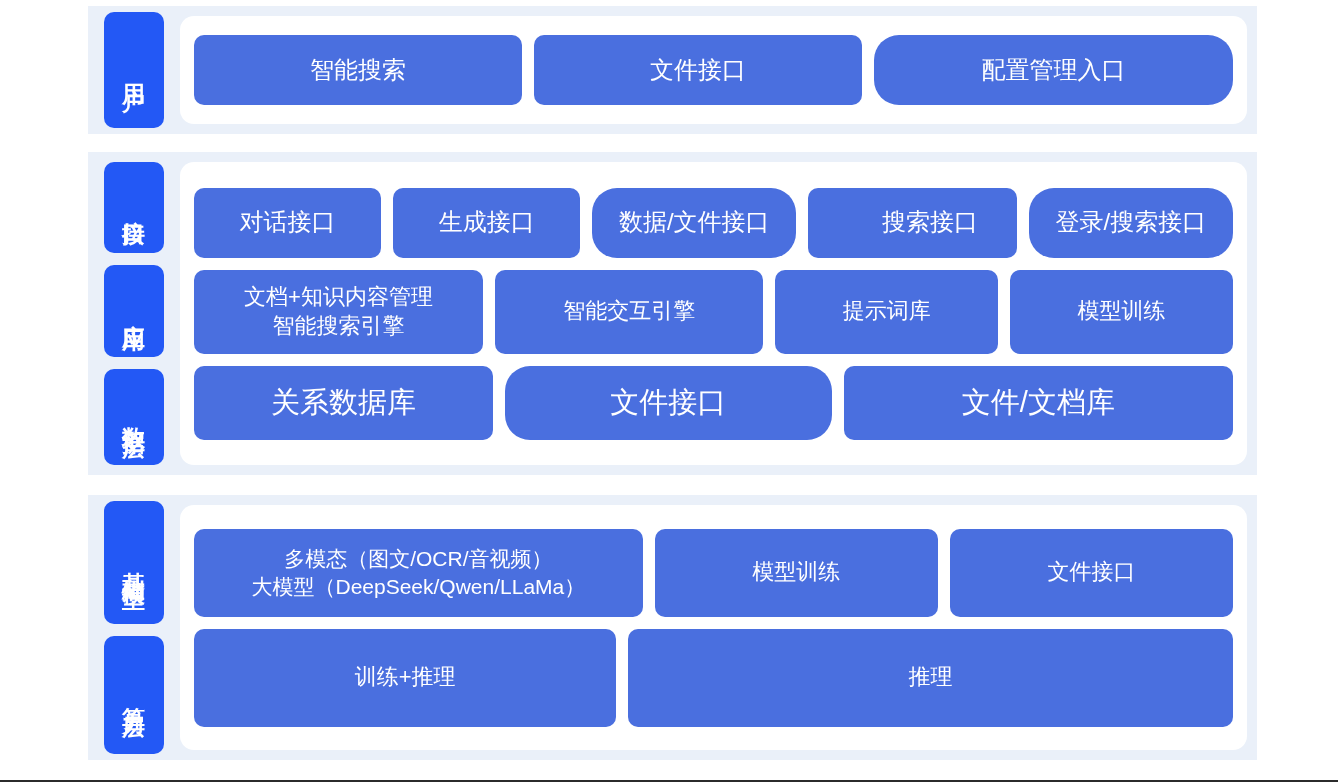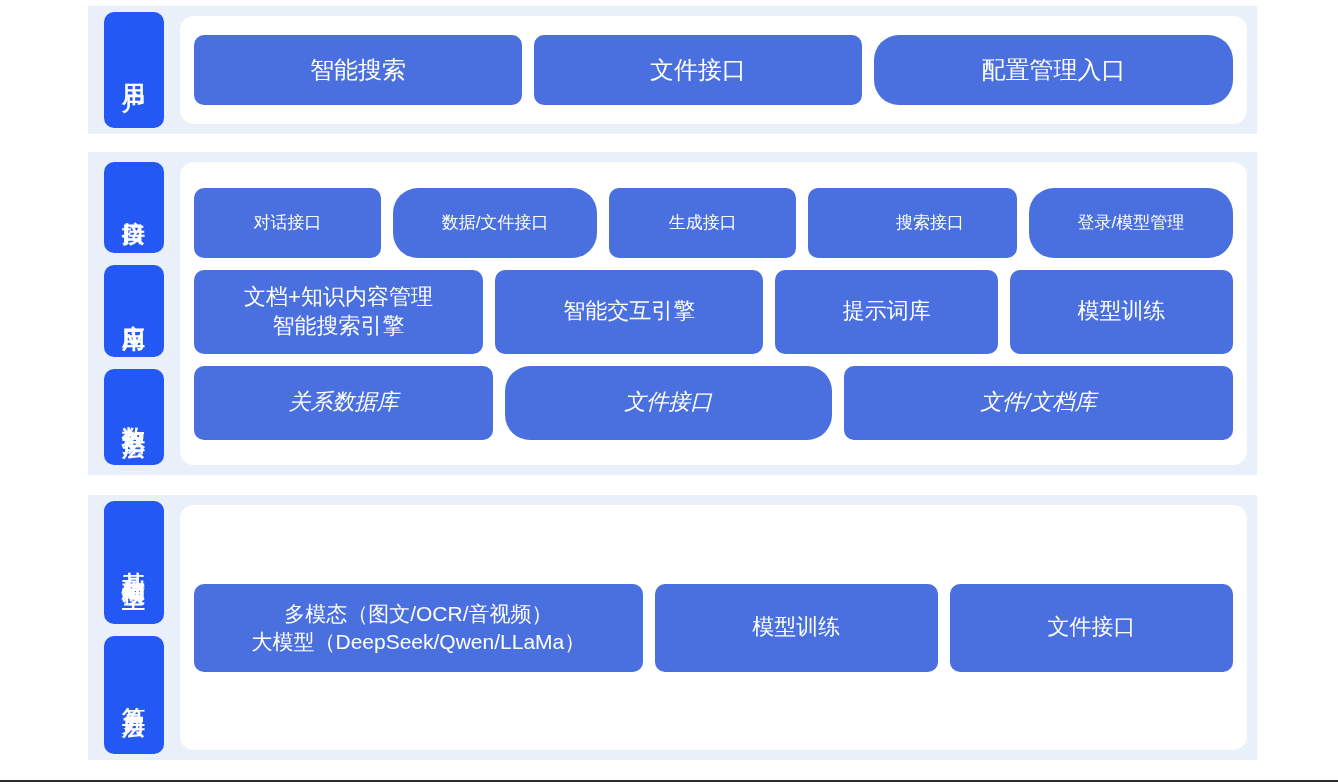--- a/index.html
+++ b/index.html
@@ -110,29 +110,29 @@
     white-space: pre-line;
     flex: 1 1 0;
   }
 
   
   .row-user { height: 70px; }
   .row-user .box { font-size: 24px; }
 
   
   .row-interface { height: 70px; }
-  .row-interface .box { font-size: 17px; }
+  .row-interface .box { font-size: 24px; }
 
   
   .row-application { height: 84px; }
   .row-application .box { font-size: 22px; }
 
   
   .row-data { height: 74px; }
-  .row-data .box { font-size: 22px; font-style: italic; }
+  .row-data .box { font-size: 29px; }
 
   
   .row-model { height: 88px; }
   .row-model .box { font-size: 22px; }
   .row-model .box.model-multimodal { font-size: 21px; line-height: 1.3; }
 
   .row-compute { height: 98px; }
   .row-compute .box { font-size: 22px; }
 
   
@@ -189,24 +189,24 @@
         <span class="vtext">应用</span>
       </div>
       <div class="rail-label">
         <span class="vtext">数据层</span>
       </div>
     </div>
     <div class="panel">
 
       <div class="row row-interface">
         <div class="box w1">对话接口</div>
+        <div class="box w1">生成接口</div>
         <div class="box w11">数据/文件接口</div>
-        <div class="box w1">生成接口</div>
         <div class="box w09">搜索接口</div>
-        <div class="box w11">登录/模型管理</div>
+        <div class="box w11">登录/搜索接口</div>
       </div>
 
       <div class="row row-application">
         <div class="box w13 model-multimodal">文档+知识内容管理
 智能搜索引擎</div>
         <div class="box w12">智能交互引擎</div>
         <div class="box w1">提示词库</div>
         <div class="box w1">模型训练</div>
       </div>
 
@@ -230,18 +230,22 @@
     </div>
     <div class="panel">
 
       <div class="row row-model">
         <div class="box w16 model-multimodal">多模态（图文/OCR/音视频）
 大模型（DeepSeek/Qwen/LLaMa）</div>
         <div class="box w1">模型训练</div>
         <div class="box w1">文件接口</div>
       </div>
 
+      <div class="row row-compute">
+        <div class="box w1">训练+推理</div>
+        <div class="box w14">推理</div>
+      </div>
 
     </div>
   </div>
 
   <div class="bottom-rule"></div>
 </div>
 
 </body></html>

